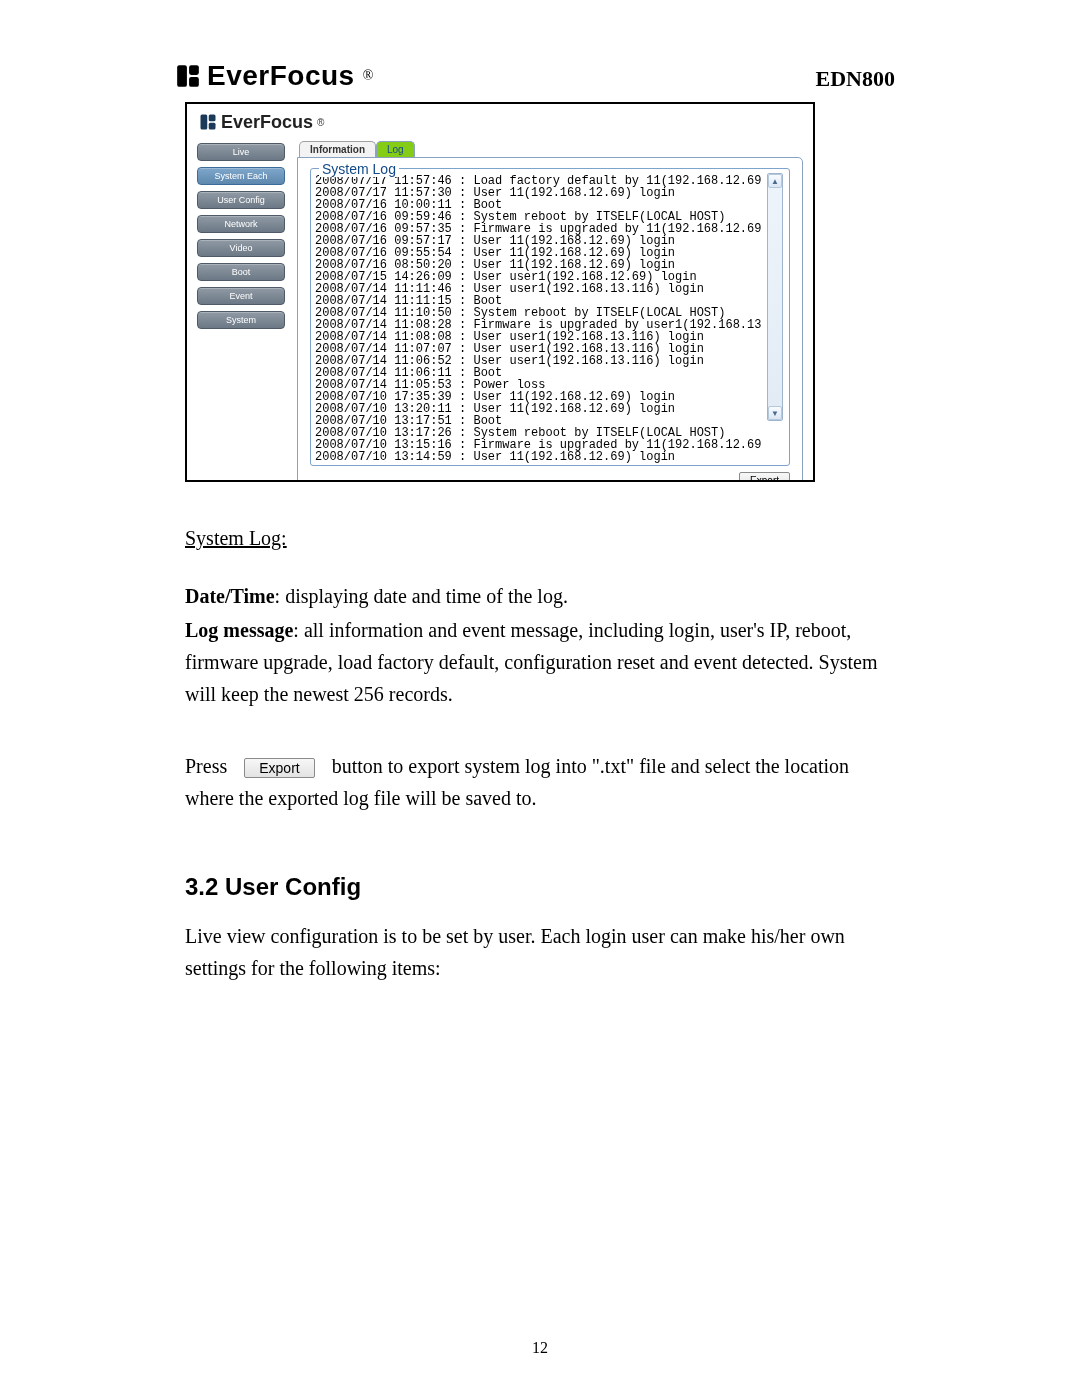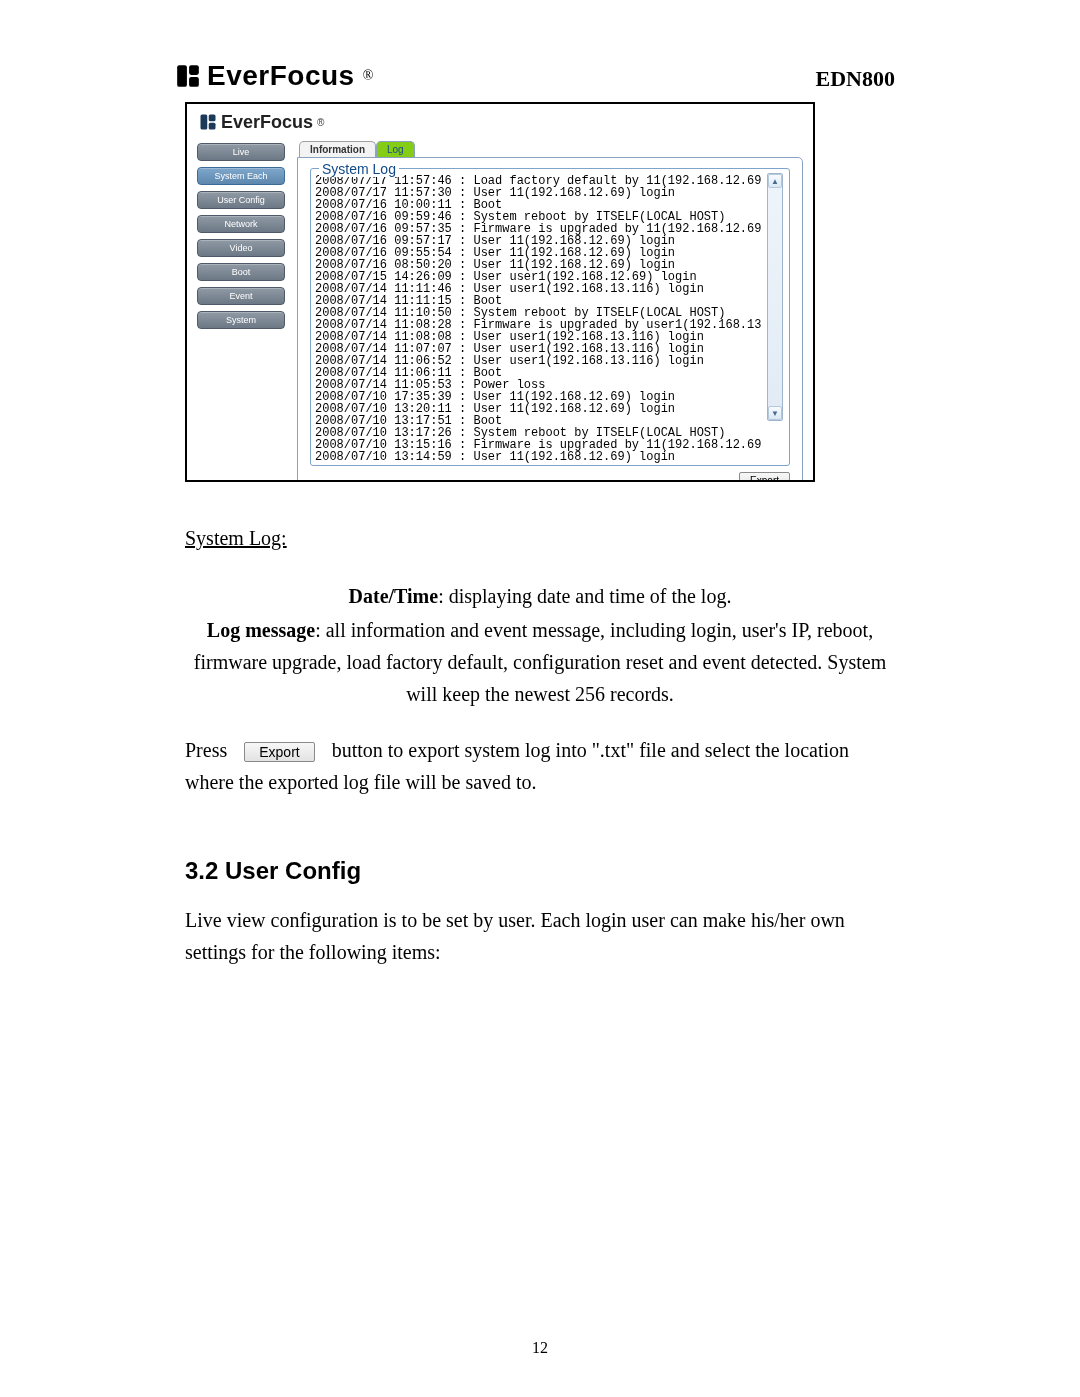--- a/index.html
+++ b/index.html
@@ -229,21 +229,21 @@
     line-height: 1.6;
   }
   .content h3 {
     font-size: 20px;
     font-weight: normal;
     text-decoration: underline;
     margin-bottom: 26px;
   }
   .content p { margin-bottom: 2px; }
   .content p + p { margin-top: 0; }
-  .content .para-block { margin-bottom: 24px; text-align: center; }
+  .content .para-block { margin-bottom: 40px; }
   .content .press-block { margin-bottom: 54px; }
   .content h2 {
     font-family: Arial, Helvetica, sans-serif;
     font-size: 24px;
     font-weight: bold;
     margin-bottom: 14px;
   }
   .page-num {
     position: absolute;
     bottom: 40px;

